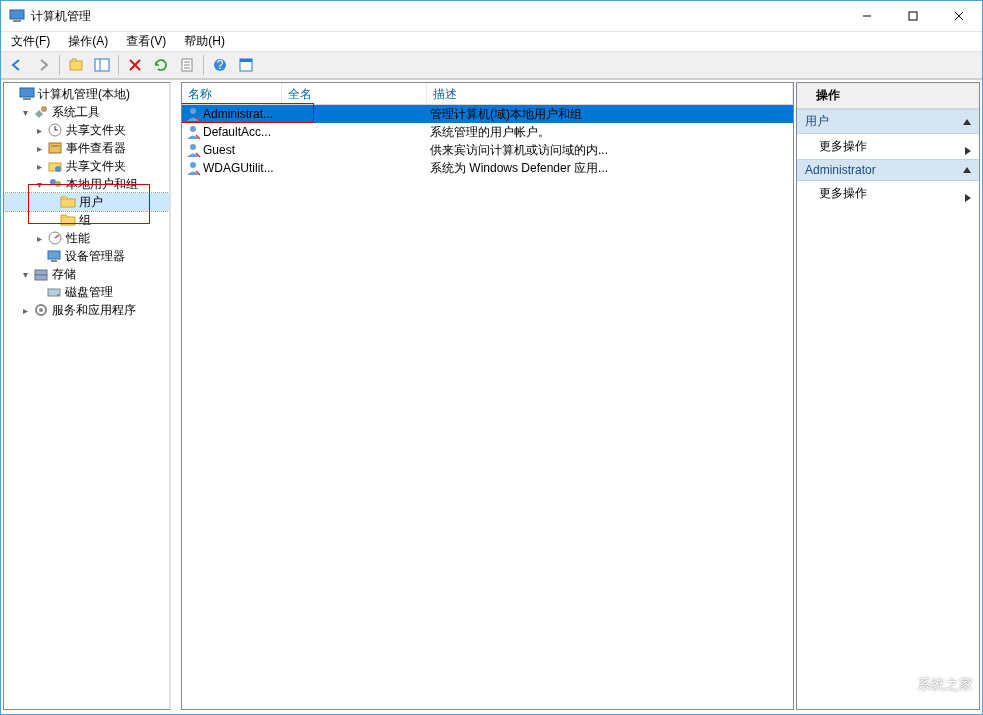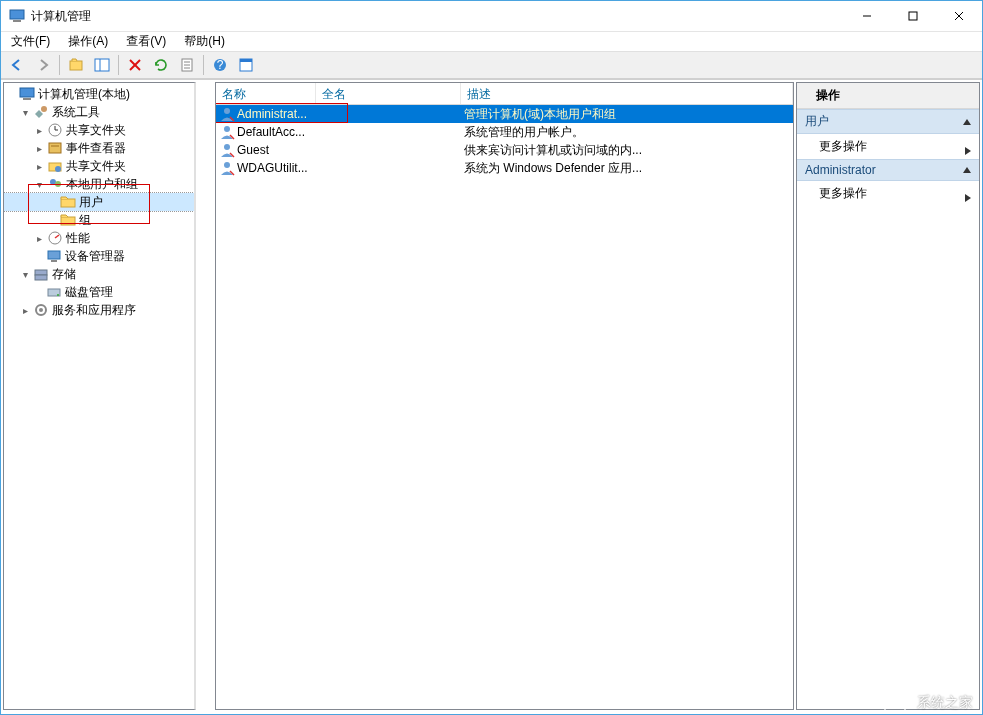--- a/index.html
+++ b/index.html
@@ -19,21 +19,21 @@
 
   
   .toolbar { height: 28px; display: flex; align-items: center; gap: 2px; padding: 2px 4px; background: #f0f0f0; border-top: 1px solid #e0e0e0; border-bottom: 1px solid #d0d0d0; }
   .tb-btn { width: 24px; height: 22px; display: flex; align-items: center; justify-content: center; border: 1px solid transparent; }
   .tb-sep { width: 1px; height: 20px; background: #c0c0c0; margin: 0 2px; }
 
   
   .workspace { flex: 1; display: flex; background: #fff; border-top: 1px solid #d0d0d0; overflow: hidden; }
 
   
-  .treepanel { width: 193px; border: 1px solid #828790; border-right: 2px solid #e0e0e0; margin: 2px 17px 4px 2px; background: #fff; overflow: auto; position: relative; }
+  .treepanel { width: 168px; border: 1px solid #828790; border-right: 2px solid #e0e0e0; margin: 2px 8px 4px 2px; background: #fff; overflow: auto; position: relative; }
   .tree ul { list-style: none; padding-left: 0; }
   .tree > ul { padding: 2px 0; }
   .tree li { white-space: nowrap; }
   .node { display: flex; align-items: center; height: 18px; padding-right: 4px; cursor: default; }
   .node.sel { background: #cce8ff; outline: 1px dotted #999; }
   .exp { width: 15px; height: 15px; display: inline-flex; align-items: center; justify-content: center; font-size: 10px; color: #666; cursor: pointer; }
   .exp.empty { visibility: hidden; }
   .ic { width: 16px; height: 16px; margin-right: 3px; display: inline-flex; align-items: center; justify-content: center; }
   .ind { display: inline-block; height: 1px; }
   .redbox { position: absolute; border: 1px solid #d40000; pointer-events: none; }
@@ -45,33 +45,33 @@
   .col-name { width: 100px; }
   .col-full { width: 145px; }
   .col-desc { flex: 1; }
   .list-body { flex: 1; overflow: auto; }
   .row { display: flex; height: 18px; align-items: center; cursor: default; }
   .row .cell { padding: 0 3px; white-space: nowrap; overflow: hidden; text-overflow: ellipsis; }
   .row .c-name { width: 100px; display: flex; align-items: center; }
   .row .c-full { width: 145px; }
   .row .c-desc { flex: 1; }
   .row.sel { background: #0078d7; color: #fff; }
-  .row.sel .c-name span, .row.sel .c-full, .row.sel .c-desc { color: #fef9c3; }
+  .row.sel .c-name span, .row.sel .c-full, .row.sel .c-desc { color: #000000; }
   .user-icon { width: 16px; height: 16px; margin-right: 2px; flex-shrink: 0; }
 
   
   .actionspanel { width: 184px; border: 1px solid #828790; margin: 2px 2px 4px 0; background: #fff; display: flex; flex-direction: column; }
   .actions-title { background: #f0f0f0; border-bottom: 1px solid #d8d8d8; padding: 4px 19px; font-weight: bold; }
   .action-header { background: #d6e5f3; border-top: 1px solid #c0d4e8; border-bottom: 1px solid #c0d4e8; padding: 3px 8px; color: #1a4b7a; display: flex; justify-content: space-between; align-items: center; cursor: pointer; }
   .action-item { padding: 4px 8px 4px 22px; display: flex; justify-content: space-between; align-items: flex-end; cursor: pointer; }
   .tri-up { width: 0; height: 0; border-left: 4px solid transparent; border-right: 4px solid transparent; border-bottom: 6px solid #333; }
   .tri-r  { width: 0; height: 0; border-top: 4px solid transparent; border-bottom: 4px solid transparent; border-left: 6px solid #333; }
 
   
-  .watermark { position: absolute; right: 10px; bottom: 0; display: flex; align-items: center; gap: 6px; opacity: 0.6; pointer-events: none; }
+  .watermark { position: absolute; right: 10px; bottom: 18px; display: flex; align-items: center; gap: 6px; opacity: 0.6; pointer-events: none; }
   .watermark .wm-text { font-size: 14px; color: #fff; text-shadow: 0 0 2px #000; }
 </style>
 </head>
 <body>
 
 <div class="window">
 
   <div class="titlebar">
     <span class="app-icon">
       <svg width="16" height="16" viewBox="0 0 16 16">

